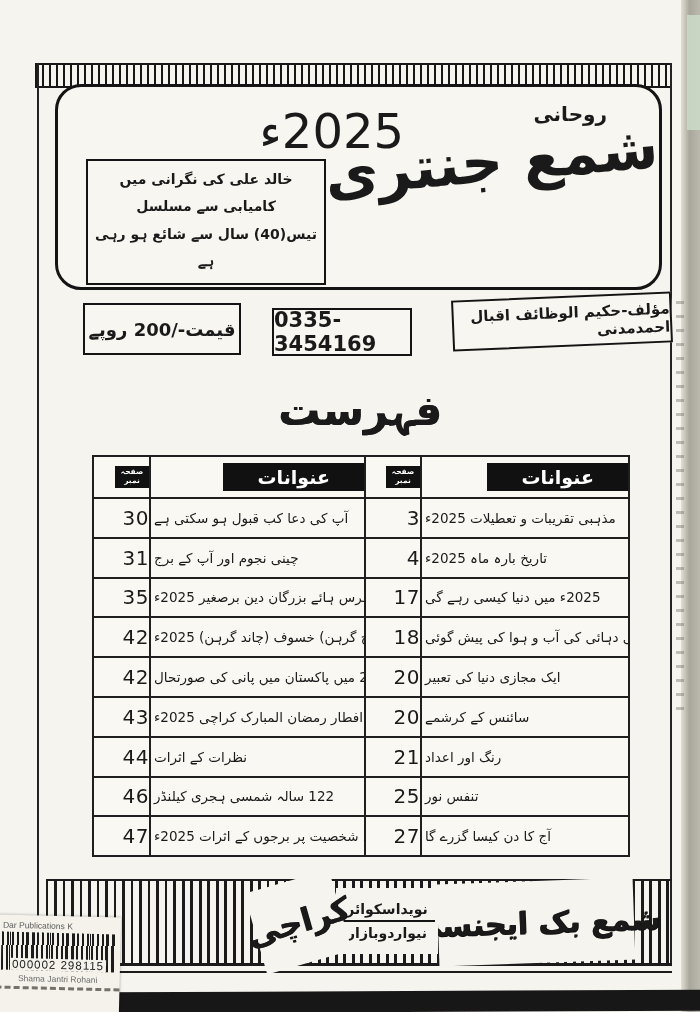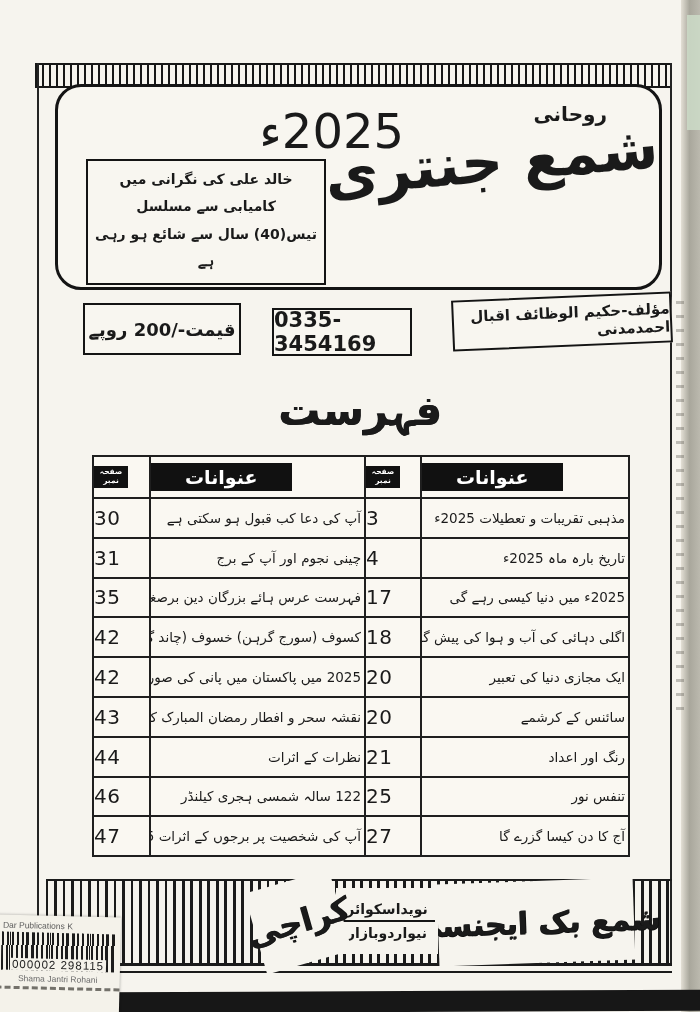--- a/index.html
+++ b/index.html
@@ -44,21 +44,21 @@
     display:flex;align-items:center;justify-content:center;font-size:18px;font-weight:bold;background:#f8f6f0;}
 
   
   .toc-heading{left:240px;top:386px;width:240px;text-align:center;font-size:42px;font-weight:bold;
     text-shadow:.5px 0 #1a1a1a;}
 
   
   .toc-table{left:92px;top:455px;width:534px;display:grid;
     grid-template-columns:55px 215px 56px 208px;grid-auto-rows:39.8px;grid-template-rows:40px;
     border:2.5px solid #1f1f1f;background:#faf8f2;}
-  .toc-table>*{display:flex;align-items:center;justify-content:flex-start;overflow:hidden;}
+  .toc-table>*{display:flex;align-items:center;justify-content:flex-end;overflow:hidden;}
   .toc-table>*:not(:nth-child(4n+1)){border-left:2px solid #1f1f1f;}
   .toc-table>*:nth-child(n+5){border-top:2px solid #1f1f1f;}
   .badge{background:#111;color:#fff;text-align:center;}
   .num-badge{width:32px;padding:2px 1px;font-size:7.5px;line-height:1.15;font-weight:bold;}
   .title-badge{padding:3px 34px;font-size:19px;font-weight:bold;}
   .cell.num{font-size:20px;font-weight:normal;letter-spacing:.5px;}
   .cell.title{font-size:13.5px;direction:rtl;padding:0 3px;white-space:nowrap;}
 
   
   .footer-hatch{left:46px;top:879px;width:626px;height:84px;

